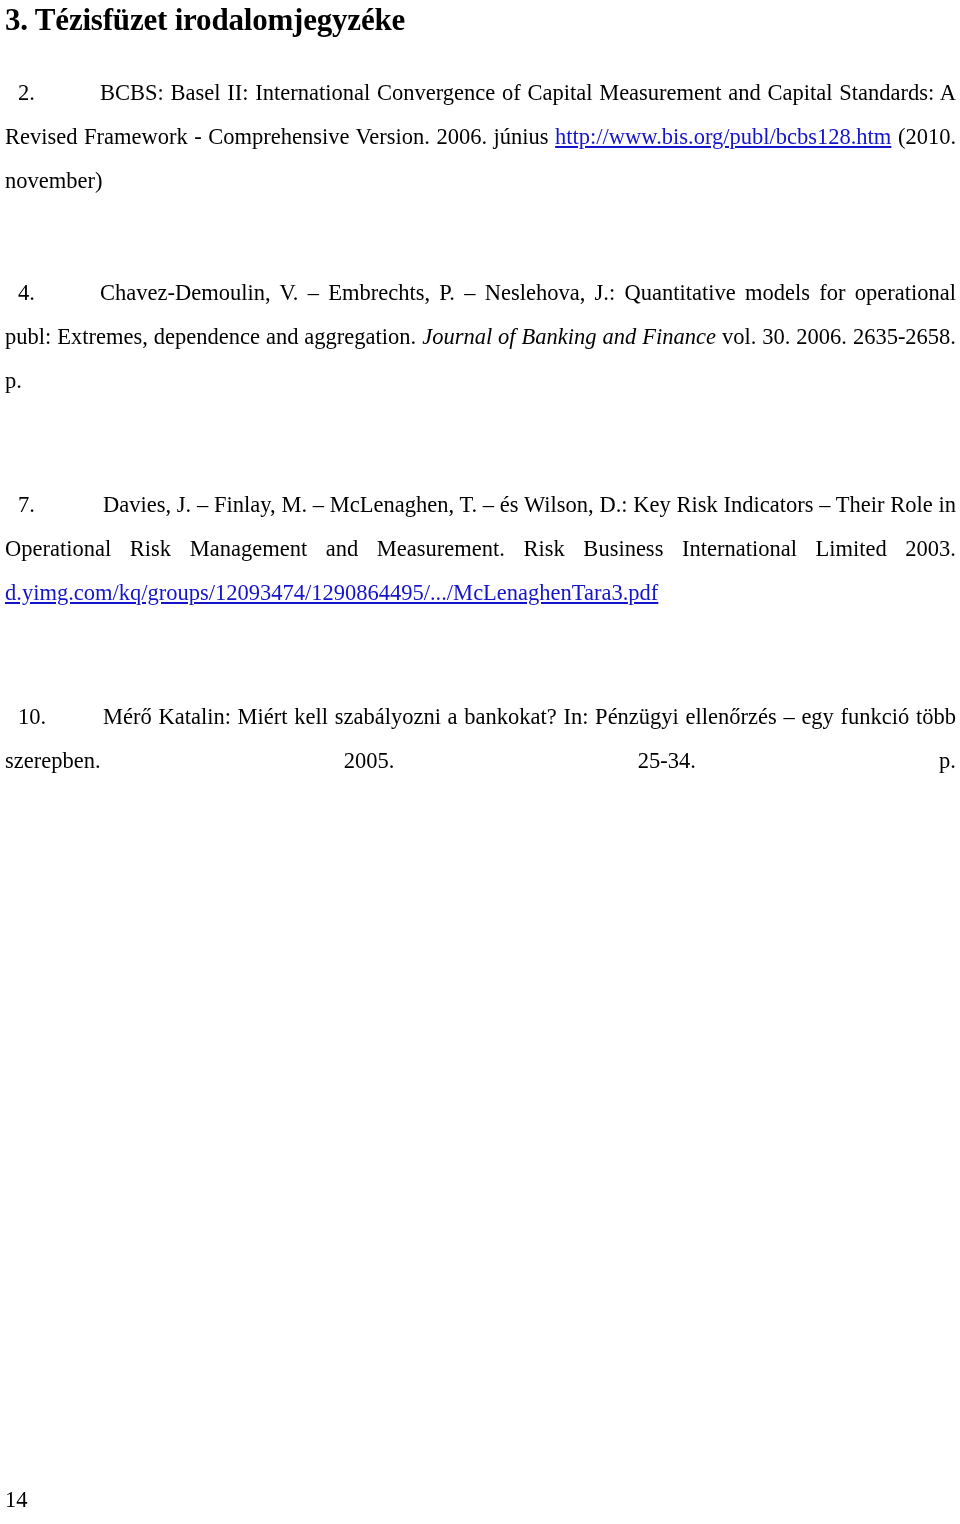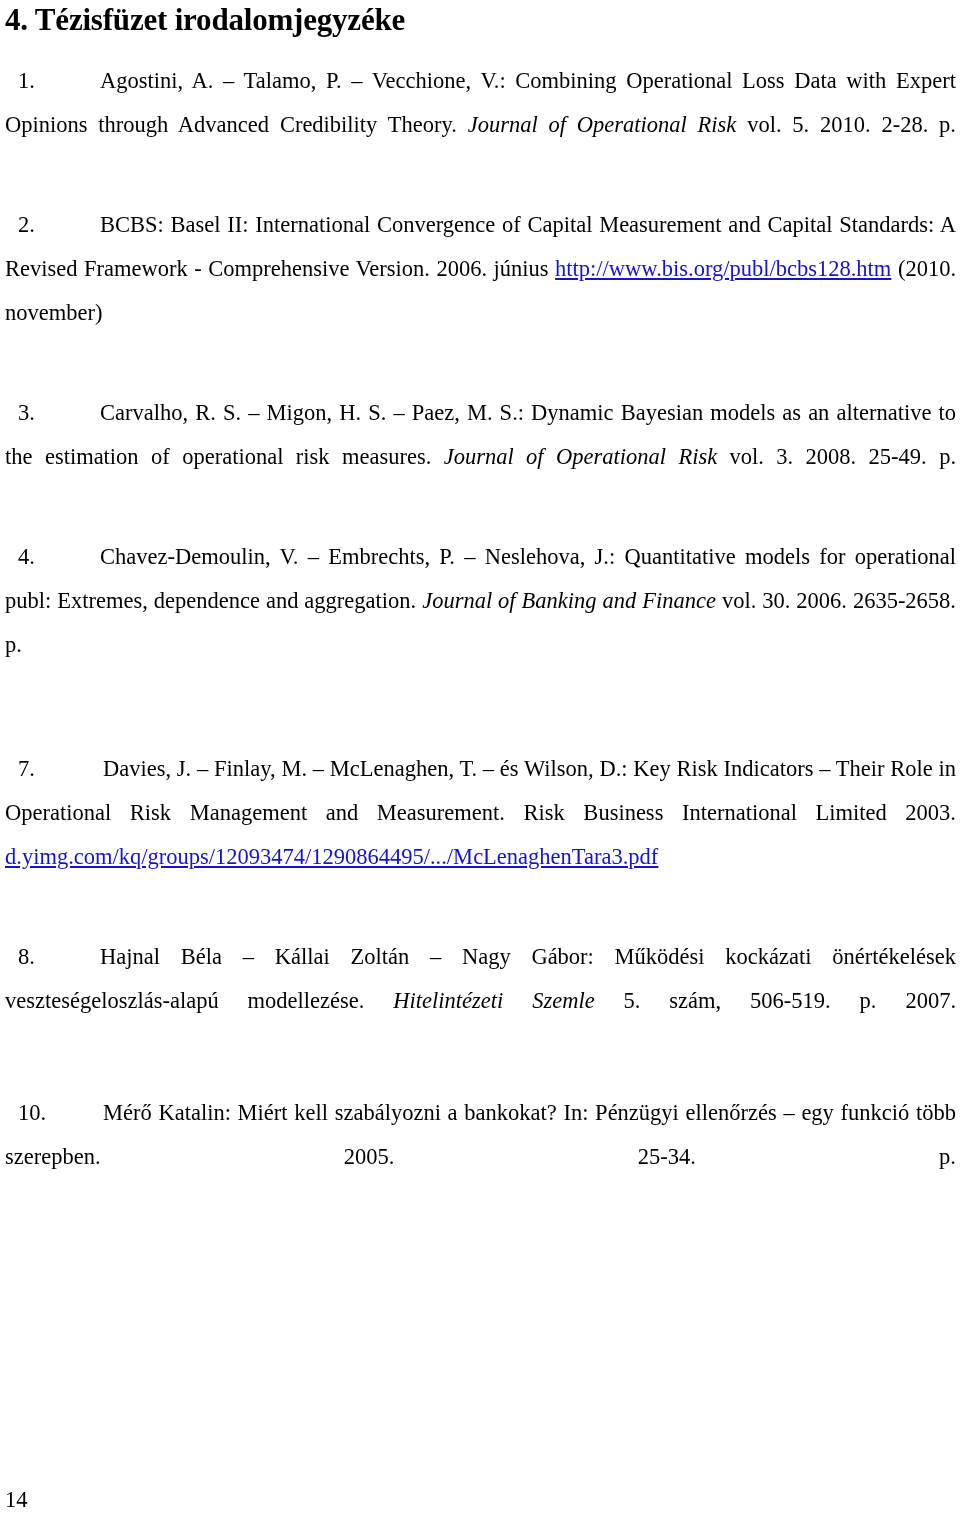--- a/index.html
+++ b/index.html
@@ -81,38 +81,35 @@
     content: "";
     display: inline-block;
     width: 100%;
   }
 </style>
 </head>
 <body>
 
 <div class="page">
 
-  <h1 class="doc-title">4. Tézisfüzet irodalomjegyzéke</h1>
+  <h1 class="doc-title">3. Tézisfüzet irodalomjegyzéke</h1>
 
   <div class="ref-gap"></div>
 
   <div class="ref-list" id="ref-list">
-      <div class="ref"><span class="marker">1.</span><span class="body"><span>Agostini, A. – Talamo, P. – Vecchione, V.: Combining Operational Loss Data with Expert Opinions through Advanced Credibility Theory. </span><i>Journal of Operational Risk</i><span> vol. 5. 2010. 2-28. p.</span></span></div>
       <div class="gap-sm"></div>
       <div class="ref"><span class="marker">2.</span><span class="body"><span>BCBS: Basel II: International Convergence of Capital Measurement and Capital Standards: A Revised Framework - Comprehensive Version. 2006. június </span><a class="link" href="#">http://www.bis.org/publ/bcbs128.htm</a><span> (2010. november)</span></span></div>
       <div class="gap-sm"></div>
-      <div class="ref"><span class="marker">3.</span><span class="body"><span>Carvalho, R. S. – Migon, H. S. – Paez, M. S.: Dynamic Bayesian models as an alternative to the estimation of operational risk measures. </span><i>Journal of Operational Risk</i><span> vol. 3. 2008. 25-49. p.</span></span></div>
       <div class="gap-sm"></div>
       <div class="ref"><span class="marker">4.</span><span class="body"><span>Chavez-Demoulin, V. – Embrechts, P. – Neslehova, J.: Quantitative models for operational publ: Extremes, dependence and aggregation.  </span><i>Journal of Banking and Finance</i><span> vol. 30. 2006. 2635-2658. p.</span></span></div>
       <div class="gap-sm"></div>
       <div class="gap-sm"></div>
       <div class="gap-sm"></div>
       <div class="ref wide"><span class="marker">7.</span><span class="body"><span>Davies, J. – Finlay, M. – McLenaghen, T. – és Wilson, D.: Key Risk Indicators – Their Role in Operational Risk Management and Measurement. Risk Business International Limited 2003. </span><a class="link" href="#">d.yimg.com/kq/groups/12093474/1290864495/.../McLenaghenTara3.pdf</a></span></div>
       <div class="gap-sm"></div>
-      <div class="ref"><span class="marker">8.</span><span class="body"><span>Hajnal Béla – Kállai Zoltán – Nagy Gábor: Működési kockázati önértékelések veszteségeloszlás-alapú modellezése. </span><i>Hitelintézeti Szemle</i><span> 5. szám, 506-519. p. 2007.</span></span></div>
       <div class="gap-sm"></div>
       <div class="gap-sm"></div>
       <div class="ref wide"><span class="marker">10.</span><span class="body"><span>Mérő Katalin: Miért kell szabályozni a bankokat? In: Pénzügyi ellenőrzés – egy funkció több szerepben. 2005. 25-34. p.</span></span></div>
     </div>
 
   <div class="page-number">14</div>
 
 </div>
 
 </body></html>

